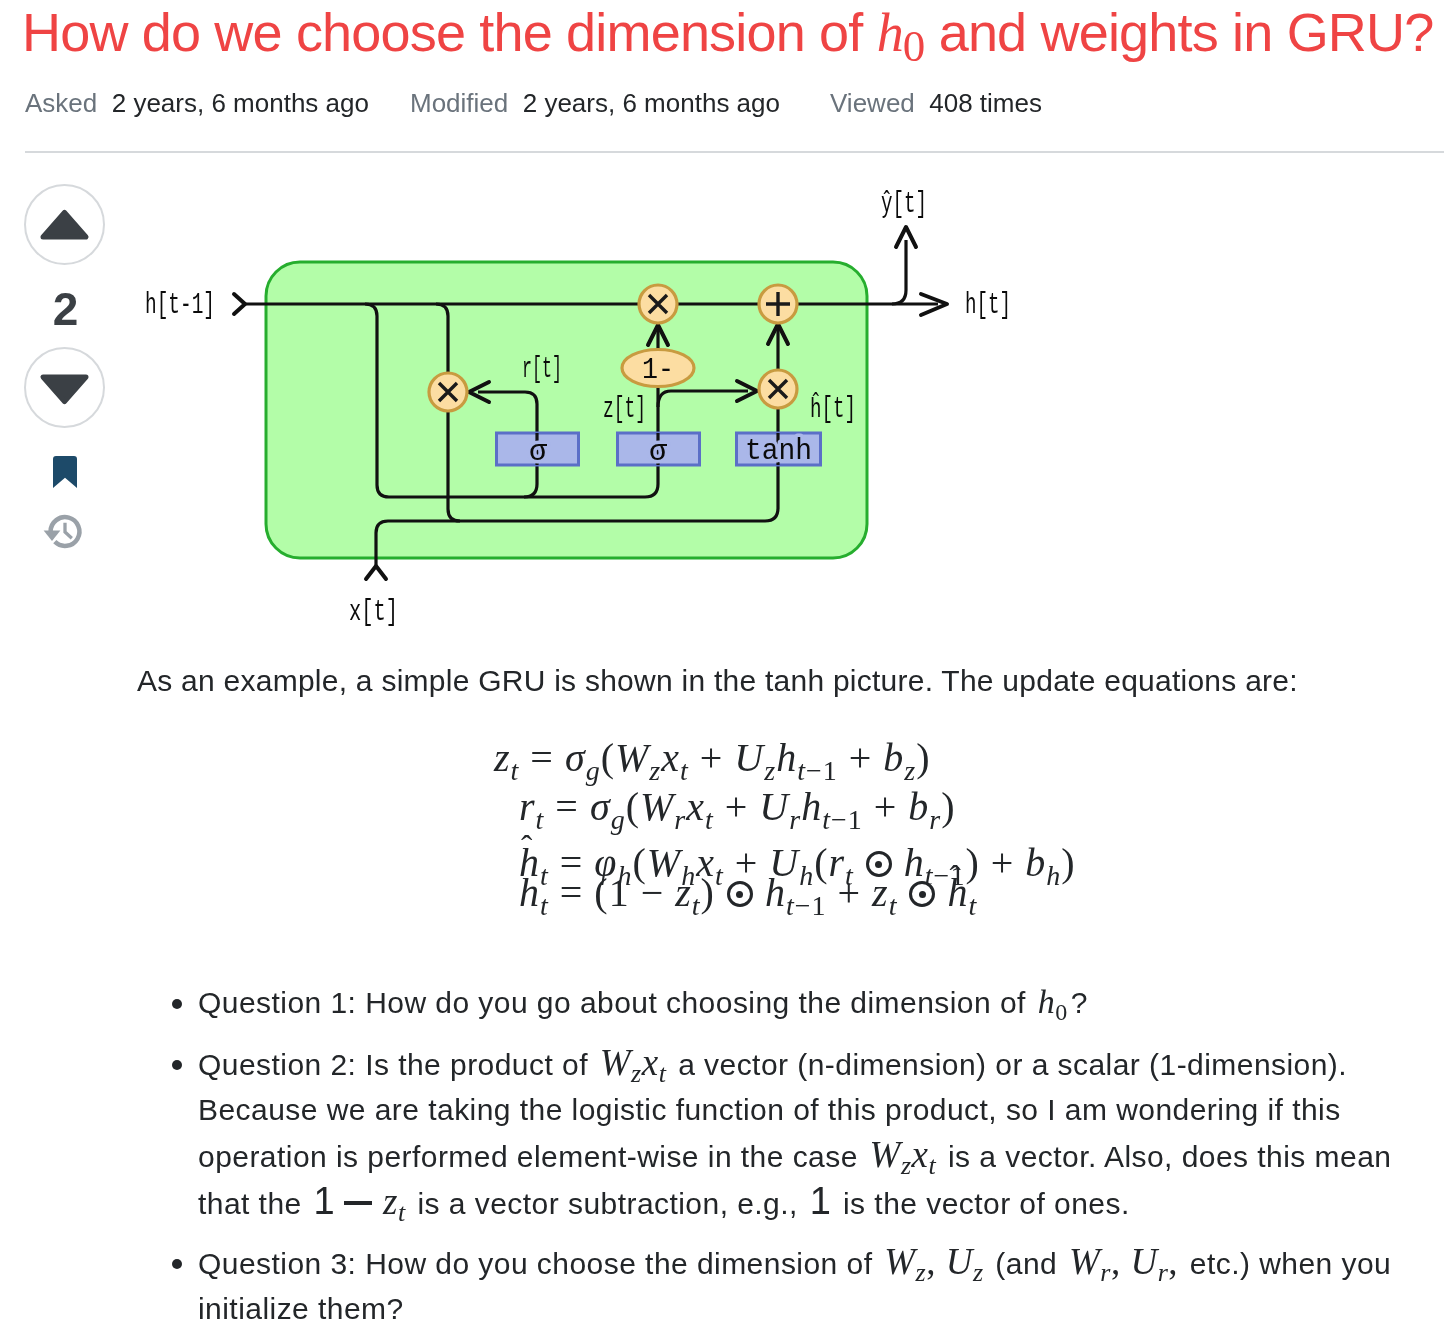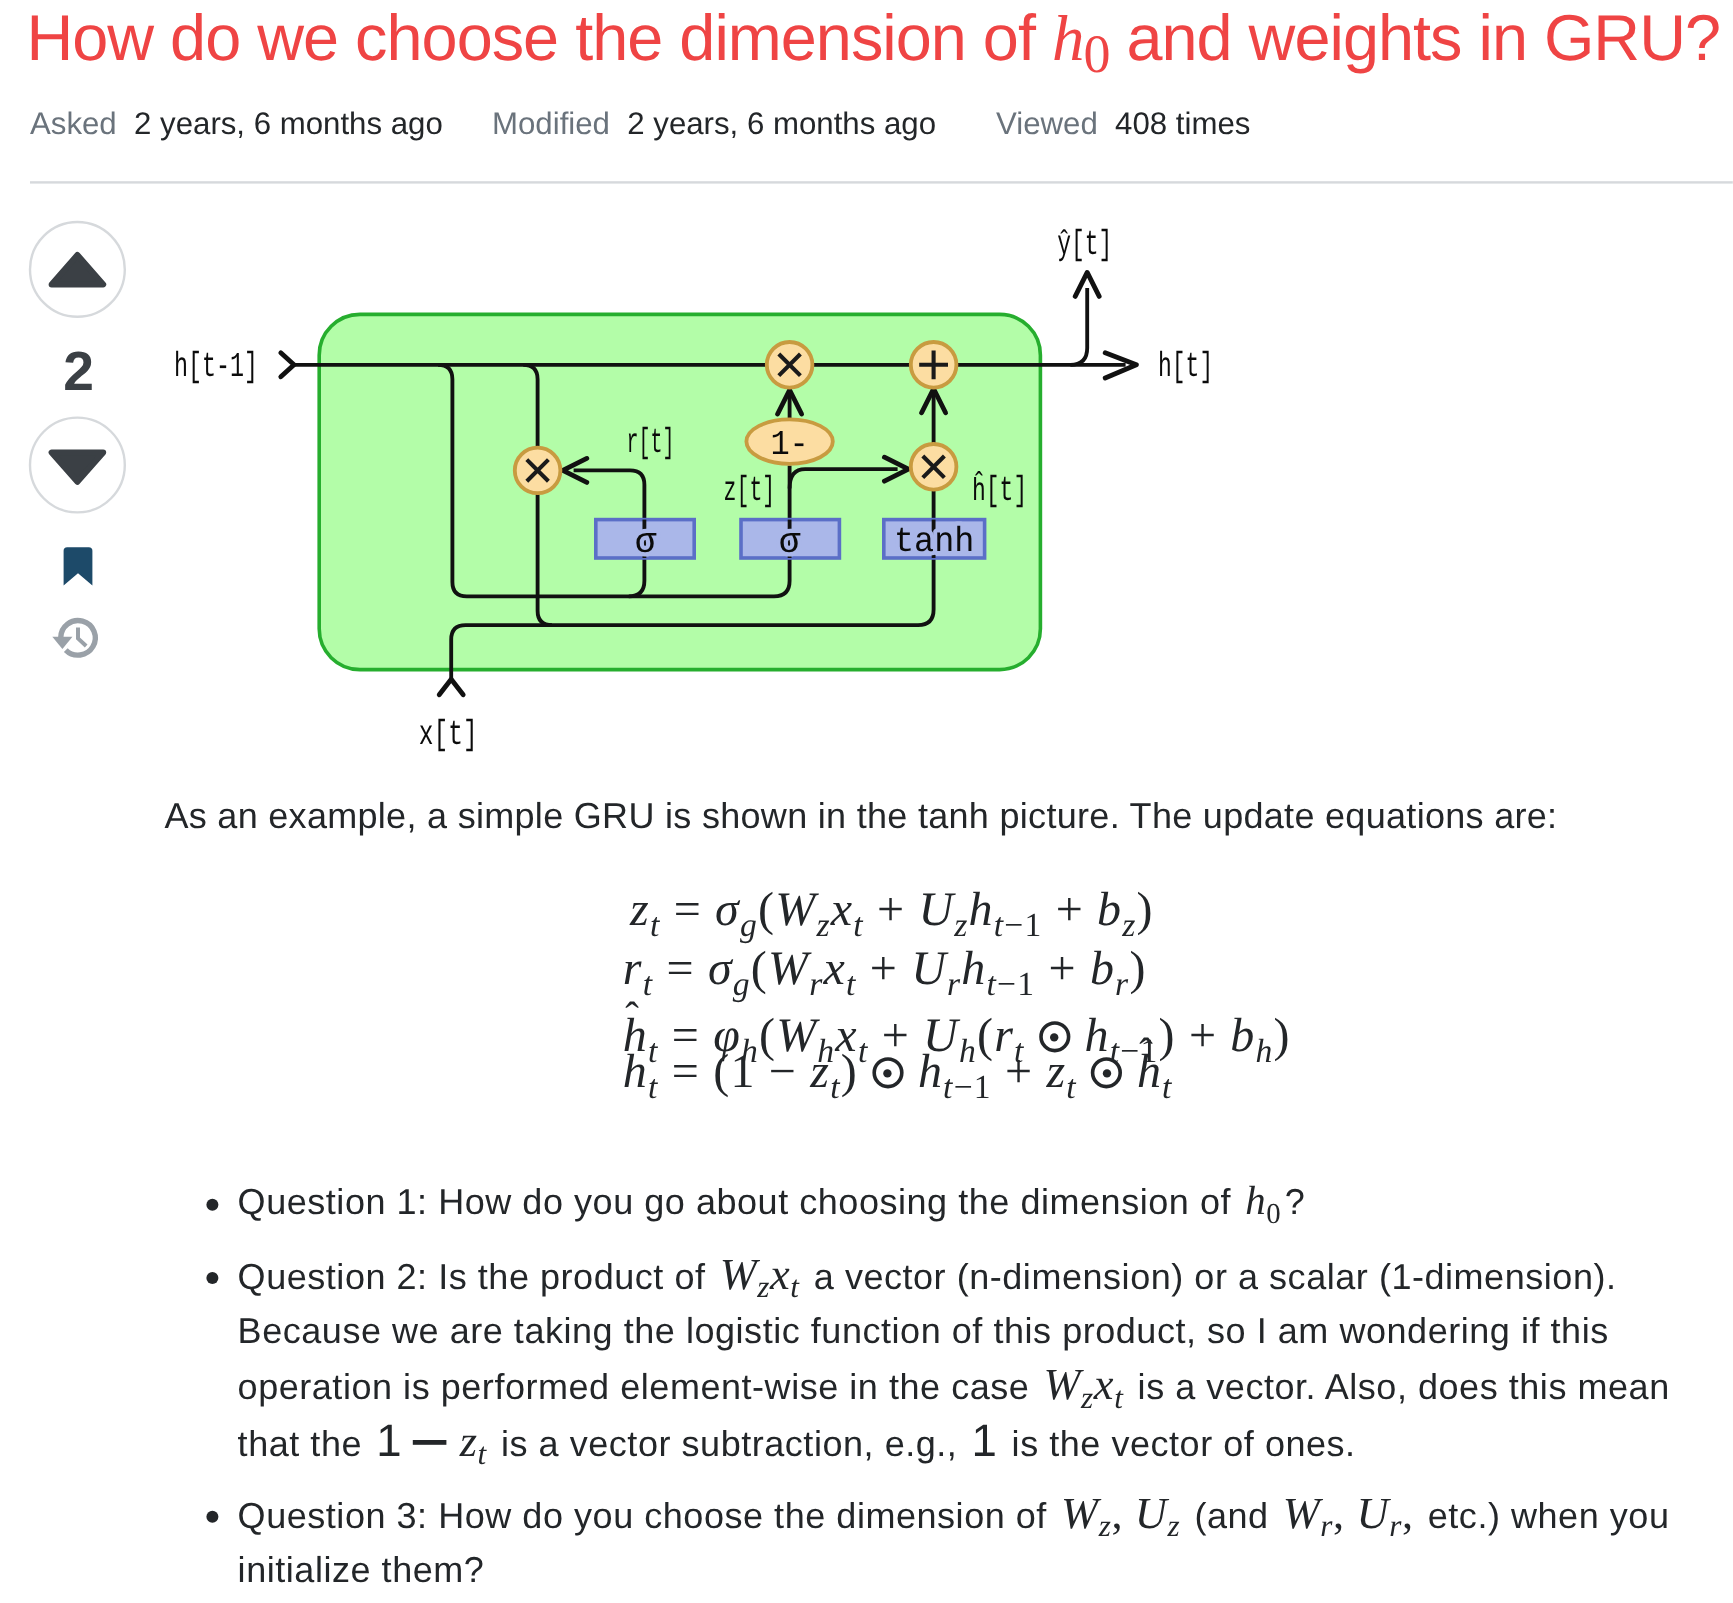--- a/index.html
+++ b/index.html
@@ -136,21 +136,21 @@
       <text x="810" y="417" textLength="46" lengthAdjust="spacingAndGlyphs">ĥ[t]</text>
       <text x="642" y="378" textLength="32" lengthAdjust="spacingAndGlyphs">1-</text>
       <text x="745" y="459" textLength="67" lengthAdjust="spacingAndGlyphs" stroke="#aab7e9" stroke-width="7" paint-order="stroke" stroke-linejoin="round">tanh</text>
       <text x="529" y="460" font-size="30" stroke="#aab7e9" stroke-width="7" paint-order="stroke" stroke-linejoin="round">σ</text>
       <text x="649" y="460" font-size="30" stroke="#aab7e9" stroke-width="7" paint-order="stroke" stroke-linejoin="round">σ</text>
     </g>
   </svg>
 
   <div class="abs body-text" id="para">As an example, a simple GRU is shown in the tanh picture. The update equations are:</div>
 
-  <div class="abs eq" style="left:525px;top:738px">z<sub>t</sub> <span class="up">=</span> σ<sub>g</sub><span class="up">(</span>W<sub>z</sub>x<sub>t</sub> <span class="up">+</span> U<sub>z</sub>h<sub>t<span class="up">−1</span></sub> <span class="up">+</span> b<sub>z</sub><span class="up">)</span></div>
+  <div class="abs eq" style="left:494px;top:738px">z<sub>t</sub> <span class="up">=</span> σ<sub>g</sub><span class="up">(</span>W<sub>z</sub>x<sub>t</sub> <span class="up">+</span> U<sub>z</sub>h<sub>t<span class="up">−1</span></sub> <span class="up">+</span> b<sub>z</sub><span class="up">)</span></div>
   <div class="abs eq" style="left:519px;top:787px">r<sub>t</sub> <span class="up">=</span> σ<sub>g</sub><span class="up">(</span>W<sub>r</sub>x<sub>t</sub> <span class="up">+</span> U<sub>r</sub>h<sub>t<span class="up">−1</span></sub> <span class="up">+</span> b<sub>r</sub><span class="up">)</span></div>
   <div class="abs eq" style="left:519px;top:843px"><span class="hat">h</span><sub>t</sub> <span class="up">=</span> φ<sub>h</sub><span class="up">(</span>W<sub>h</sub>x<sub>t</sub> <span class="up">+</span> U<sub>h</sub><span class="up">(</span>r<sub>t</sub><span class="odot"></span>h<sub>t<span class="up">−1</span></sub><span class="up">)</span> <span class="up">+</span> b<sub>h</sub><span class="up">)</span></div>
   <div class="abs eq" style="left:519px;top:873px">h<sub>t</sub> <span class="up">=</span> <span class="up">(1 −</span> z<sub>t</sub><span class="up">)</span><span class="odot"></span>h<sub>t<span class="up">−1</span></sub> <span class="up">+</span> z<sub>t</sub><span class="odot"></span><span class="hat">h</span><sub>t</sub></div>
 
   <div class="abs bullet" style="left:172px;top:999px"></div>
   <div class="abs body-text li-text" style="top:979px" id="q1">Question 1: How do you go about choosing the dimension of <span class="im" style="font-size:34px">h<sub style="font-size:24px" class="up">0</sub></span>?</div>
   <div class="abs bullet" style="left:172px;top:1060px"></div>
   <div class="abs body-text li-text" style="top:1040px" id="q2">Question 2: Is the product of <span class="im">W<sub>z</sub>x<sub>t</sub></span> a vector (n-dimension) or a scalar (1-dimension).<br>Because we are taking the logistic function of this product, so I am wondering if this<br>operation is performed element-wise in the case <span class="im">W<sub>z</sub>x<sub>t</sub></span> is a vector. Also, does this mean<br>that the <span class="imn">1</span><span class="mdash"></span><span class="im">z<sub>t</sub></span> is a vector subtraction, e.g., <span class="imn">1</span> is the vector of ones.</div>
   <div class="abs bullet" style="left:172px;top:1259px"></div>
   <div class="abs body-text li-text" style="top:1239px" id="q3">Question 3: How do you choose the dimension of <span class="im">W<sub>z</sub><span class="up">,</span> U<sub>z</sub></span> (and <span class="im">W<sub>r</sub><span class="up">,</span> U<sub>r</sub><span class="up">,</span></span> etc.) when you<br>initialize them?</div>

